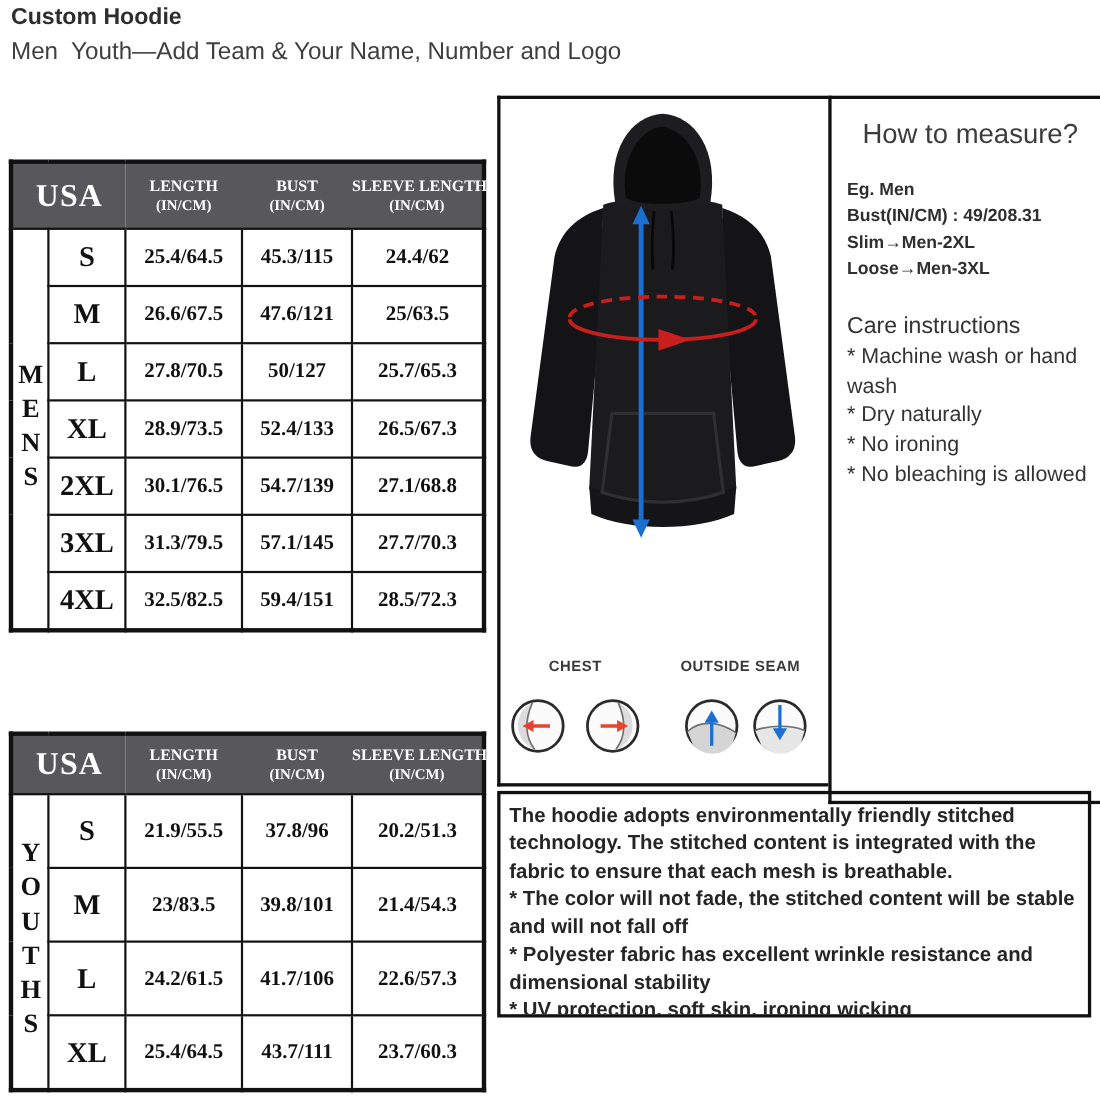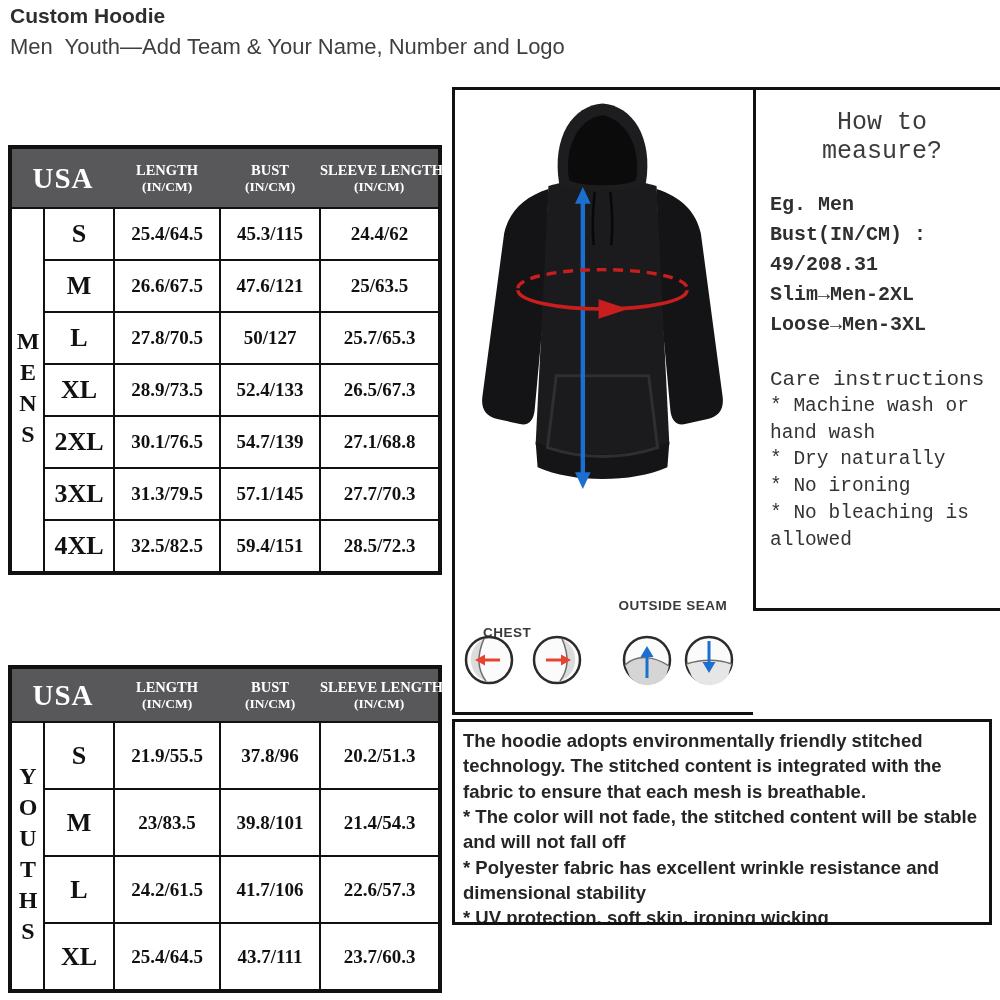--- a/index.html
+++ b/index.html
@@ -25,31 +25,31 @@
   #mens tr.thead th{height:58px;}
   #mens td{height:50px;}
   #youths{top:665px;}
   #youths tr.thead th{height:52px;}
   #youths td{height:65px;}
   col.c-group{width:34px;} col.c-size{width:70px;} col.c-len{width:106px;} col.c-bust{width:100px;} col.c-slv{width:120px;}
   
   .hoodie-box{position:absolute;left:452px;top:87px;width:301px;height:628px;border:3px solid #111;border-right:none;box-sizing:border-box;background:#fff;}
   .hoodie-art{position:absolute;left:0;top:2px;}
   .diag-label{position:absolute;font-size:13.5px;font-weight:700;color:#3a3a3a;letter-spacing:.5px;}
-  .lbl-chest{left:28px;top:535px;width:80px;}
+  .lbl-chest{left:28px;top:508px;width:80px;text-align:center;}
   .lbl-seam{left:148px;top:508px;width:140px;text-align:center;}
   .mcirc{position:absolute;top:544px;width:52px;height:52px;}
   .mc1{left:8px;} .mc2{left:76px;} .mc3{left:166px;} .mc4{left:228px;}
   
-  .measure-panel{position:absolute;left:753px;top:87px;width:247px;height:524px;box-sizing:border-box;
+  .measure-panel{position:absolute;left:753px;top:87px;width:247px;height:644px;box-sizing:border-box;
     border-left:3px solid #111;border-top:3px solid #111;border-bottom:3px solid #111;
-    padding:14px 6px 0 14px;color:#333;font-family:Liberation Mono, monospace;}
+    padding:14px 6px 0 14px;color:#333;}
   .mp-heading{font-size:25px;font-weight:500;color:#3c3c3c;text-align:center;margin:4px 0 10px 0;}
   .mp-intro{font-size:19px;line-height:1.4;margin:0;}
-  .mp-example{font-size:20px;font-weight:700;line-height:1.5;margin-top:24px;color:#2f2f2f;}
+  .mp-example{font-size:16px;font-weight:700;line-height:1.5;margin-top:24px;color:#2f2f2f;}
   .mp-care-heading{font-size:21px;margin-top:28px;margin-bottom:2px;}
   .mp-care{font-size:19.5px;line-height:1.37;}
   .mp-care div{margin:0;}
   
   .desc-box{position:absolute;left:452px;top:719px;width:540px;height:206px;box-sizing:border-box;
     border:3px solid #111;padding:6px 8px;font-size:18.5px;font-weight:700;color:#252525;line-height:1.37;overflow:hidden;}
   .desc-box p{margin:0;}
 </style>
 </head>
 <body>

